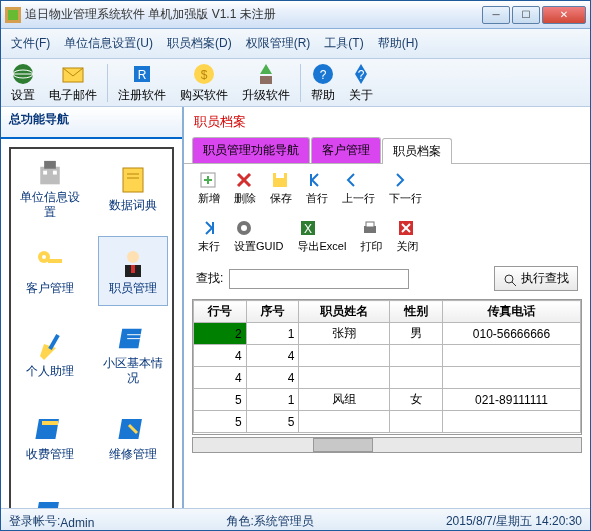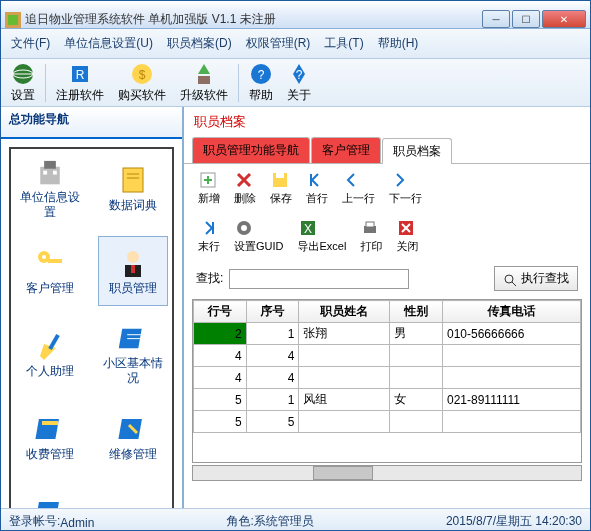--- a/index.html
+++ b/index.html
@@ -1,17 +1,17 @@
 <!DOCTYPE html>
 <html><head>
 <meta charset="utf-8">
 <style>
 *{box-sizing:border-box;margin:0;padding:0;font-family:"Microsoft YaHei",SimSun,sans-serif;font-size:12px}
 body{width:591px;height:531px;background:#d4e4f7;border:1px solid #1e5a9c;overflow:hidden;position:relative}
-.titlebar{height:28px;background:linear-gradient(#fff,#e8f0fb 40%,#d0e0f5);display:flex;align-items:flex-end;padding:0 4px;border-bottom:1px solid #8ab0d8}
+.titlebar{height:28px;background:linear-gradient(#fff,#e8f0fb 40%,#d0e0f5);display:flex;align-items:center;padding:0 4px;border-bottom:1px solid #8ab0d8}
 .titlebar .icon{width:16px;height:16px;margin-right:4px}
 .title-text{flex:1;color:#333}
 .win-btns{display:flex;gap:2px}
 .win-btn{width:28px;height:18px;border:1px solid #5a7fa8;border-radius:2px;display:flex;align-items:center;justify-content:center;font-size:10px;color:#fff}
 .win-min,.win-max{background:linear-gradient(#e8f2fc,#c8dcf0)}
 .win-min,.win-max{color:#333}
 .win-close{background:linear-gradient(#f08080,#d14836);width:44px}
 .menubar{height:30px;background:linear-gradient(#f4f8fc,#e0ecf8);display:flex;align-items:center;padding:0 4px;gap:2px;border-bottom:1px solid #b8cde4}
 .menu-item{padding:2px 6px;color:#1a3d6b;cursor:pointer}
 .toolbar{height:48px;background:linear-gradient(#f4f8fc,#e4eef8);display:flex;align-items:center;padding:0 4px;border-bottom:1px solid #b8cde4;gap:2px}
@@ -22,32 +22,32 @@
 .sidebar{width:183px;background:#fff;border-right:2px solid #8ab0d8}
 .side-tab{height:32px;background:linear-gradient(#fff,#e8f0fb);border-bottom:2px solid #0066cc;padding:4px 8px;color:#06357a;font-weight:bold}
 .side-grid{border:2px solid #404040;margin:8px;height:376px;display:grid;grid-template-columns:1fr 1fr;grid-auto-rows:70px;padding:4px;gap:13px;align-content:start}
 .side-item{display:flex;flex-direction:column;align-items:center;justify-content:center;gap:2px;cursor:pointer;padding:4px}
 .side-item.selected{background:#e8f0fb;border:1px solid #8ab0d8}
 .side-item .ico{width:32px;height:32px}
 .side-item .lbl{text-align:center;color:#06357a;line-height:1.2}
 .main{flex:1;background:#fff;display:flex;flex-direction:column}
 .main-title{padding:6px 10px;color:#d40000;font-size:13px}
 .tabs{display:flex;padding:0 8px;border-bottom:1px solid #b8b8b8;gap:1px}
-.tab{padding:4px 10px;border:1px solid #b8b8b8;border-bottom:none;background:#ef4444;cursor:pointer;border-radius:3px 3px 0 0}
+.tab{padding:4px 10px;border:1px solid #b8b8b8;border-bottom:none;background:#d946ef;cursor:pointer;border-radius:3px 3px 0 0}
 .tab.active{background:#fff;position:relative;top:1px}
 .mini-tb{display:flex;padding:4px 8px;gap:2px;background:#fff;flex-wrap:wrap}
 .mini-btn{display:flex;flex-direction:column;align-items:flex-start;padding:2px 6px;cursor:pointer;gap:1px}
 .mini-btn .ico{width:20px;height:20px}
 .mini-btn span{font-size:11px}
 .search-row{display:flex;align-items:center;padding:6px 12px;gap:6px}
 .search-row input{flex:1;height:20px;border:1px solid #999;max-width:180px;padding:0 4px}
 .search-btn{margin-left:auto;padding:3px 8px;border:1px solid #999;background:linear-gradient(#fff,#e8e8e8);display:flex;align-items:flex-end;gap:4px;cursor:pointer}
-.grid{margin:2px 8px;border:1px solid #999;overflow:auto;height:164px}
+.grid{margin:2px 8px;border:1px solid #999;overflow:auto;height:136px}
 table{border-collapse:collapse;width:100%}
-th,td{border:1px solid #b8b8b8;padding:2px 4px;height:22px;text-align:left;font-size:12px;background:#fff}
+th,td{border:1px solid #b8b8b8;padding:2px 4px;height:22px;text-align:center;font-size:12px;background:#fff}
 th{background:linear-gradient(#fff,#eee);text-align:center}
 td.num{text-align:right}
 .row-sel td:first-child{background:#008000}
 .hscroll{height:16px;background:#e8e8e8;margin:0 8px;border:1px solid #999;position:relative}
 .hthumb{position:absolute;left:120px;width:60px;height:14px;background:#c8c8c8;border:1px solid #999}
 .statusbar{position:absolute;bottom:0;left:0;right:0;height:22px;background:linear-gradient(#f4f8fc,#e0ecf8);border-top:1px solid #b8cde4;display:flex;align-items:flex-end;padding:0 8px;color:#1a3d6b}
 .statusbar .sp{flex:1}
 </style>
 </head>
 <body>
@@ -75,20 +75,27 @@
 </div>
 
 <div class="toolbar">
   <div class="tb-btn">
       <svg class="ico" viewBox="0 0 24 24">
         <circle cx="12" cy="12" r="10" fill="#2e7d32"></circle>
         <ellipse cx="12" cy="12" rx="10" ry="4" fill="none" stroke="#fff"></ellipse>
         <line x1="2" y1="12" x2="22" y2="12" stroke="#fff"></line>
       </svg>
       <span>设置</span>
+    </div>
+  <div class="tb-btn">
+      <svg class="ico" viewBox="0 0 24 24">
+        <rect x="2" y="6" width="20" height="14" fill="#ffd54f" stroke="#b8860b"></rect>
+        <path d="M2 6l10 8 10-8" fill="none" stroke="#b8860b"></path>
+      </svg>
+      <span>电子邮件</span>
     </div>
   <div class="tb-sep"></div>
   <div class="tb-btn">
       <svg class="ico" viewBox="0 0 24 24">
         <rect x="4" y="4" width="16" height="16" fill="#1976d2"></rect>
         <text x="12" y="17" text-anchor="middle" fill="#fff" font-size="14">R</text>
       </svg>
       <span>注册软件</span>
     </div>
   <div class="tb-btn">

